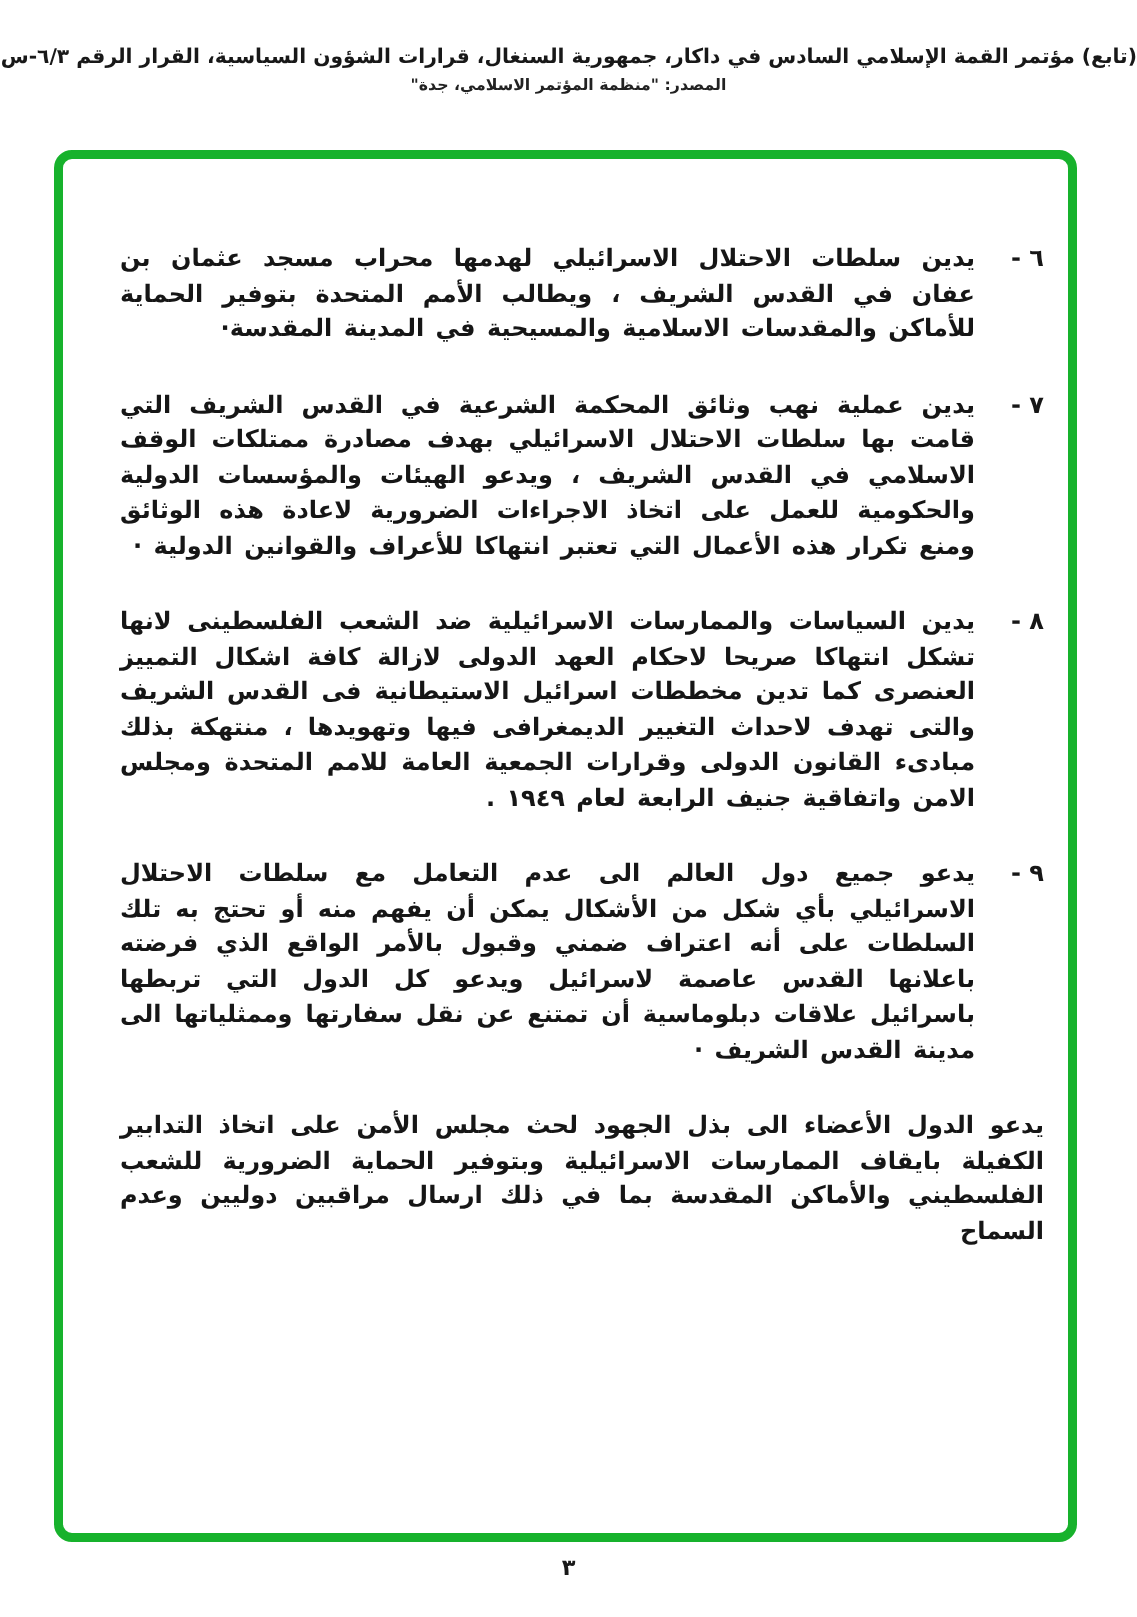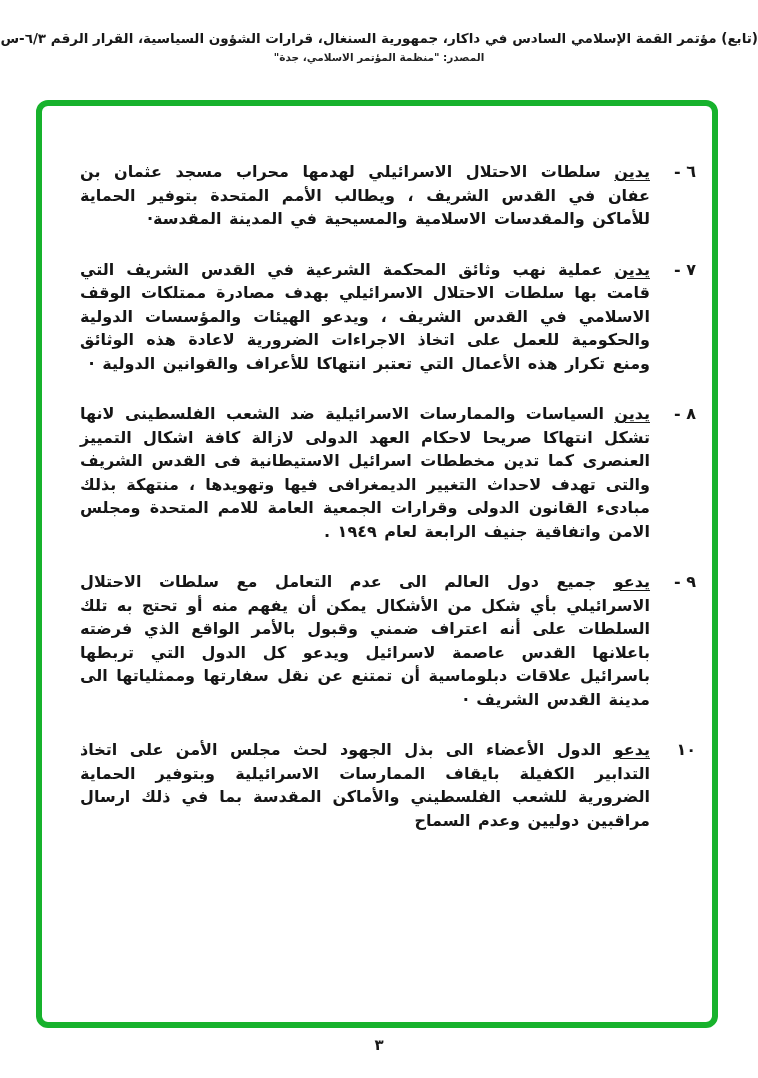--- a/index.html
+++ b/index.html
@@ -73,21 +73,20 @@
     width: 46px;
     text-align: right;
     white-space: nowrap;
   }
   .para-text {
     flex: 1;
     text-align: justify;
     word-spacing: 2px;
   }
   .lead {
-    text-decoration: underline;
     text-underline-offset: 3px;
   }
 
   
   .page-number {
     position: absolute;
     left: 0;
     top: 1036px;
     width: 758px;
     text-align: center;
@@ -123,21 +122,20 @@
         <div class="para-num">٨ -</div>
         <div class="para-text"><span class="lead">يدين</span> <span>السياسات والممارسات الاسرائيلية ضد الشعب الفلسطينى لانها تشكل انتهاكا صريحا لاحكام العهد الدولى لازالة كافة اشكال التمييز العنصرى كما تدين مخططات اسرائيل الاستيطانية فى القدس الشريف والتى تهدف لاحداث التغيير الديمغرافى فيها وتهويدها ، منتهكة بذلك مبادىء القانون الدولى وقرارات الجمعية العامة للامم المتحدة ومجلس الامن واتفاقية جنيف الرابعة لعام ١٩٤٩ .</span></div>
       </div>
 
       <div class="para">
         <div class="para-num">٩ -</div>
         <div class="para-text"><span class="lead">يدعو</span> <span>جميع دول العالم الى عدم التعامل مع سلطات الاحتلال الاسرائيلي بأي شكل من الأشكال يمكن أن يفهم منه أو تحتج به تلك السلطات على أنه اعتراف ضمني وقبول بالأمر الواقع الذي فرضته باعلانها القدس عاصمة لاسرائيل ويدعو كل الدول التي تربطها باسرائيل علاقات دبلوماسية أن تمتنع عن نقل سفارتها وممثلياتها الى مدينة القدس الشريف ·</span></div>
       </div>
 
       <div class="para">
-        <div class="para-num">١٠</div>
         <div class="para-text"><span class="lead">يدعو</span> <span>الدول الأعضاء الى بذل الجهود لحث مجلس الأمن على اتخاذ التدابير الكفيلة بايقاف الممارسات الاسرائيلية وبتوفير الحماية الضرورية للشعب الفلسطيني والأماكن المقدسة بما في ذلك ارسال مراقبين دوليين وعدم السماح</span></div>
       </div>
 
     </div>
   </div>
 
   <div class="page-number">٣</div>
 
 </div>
 

